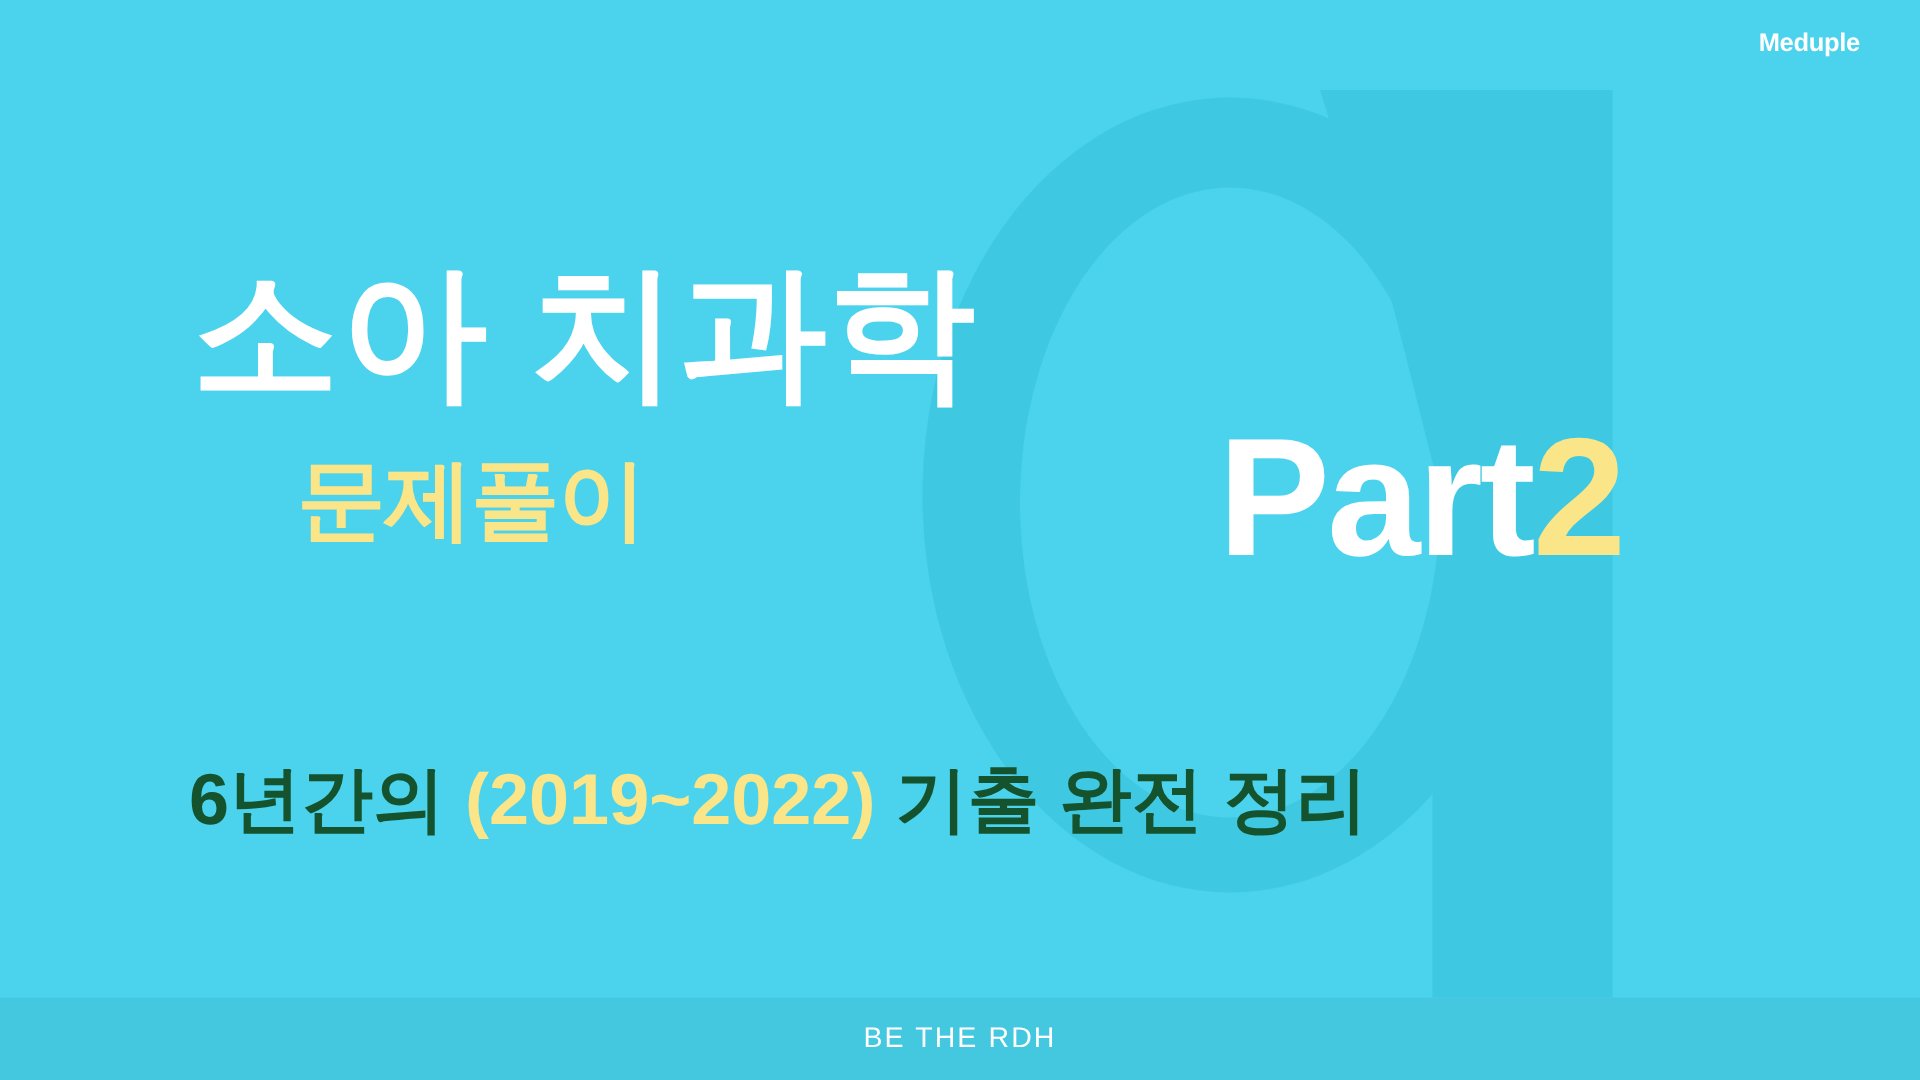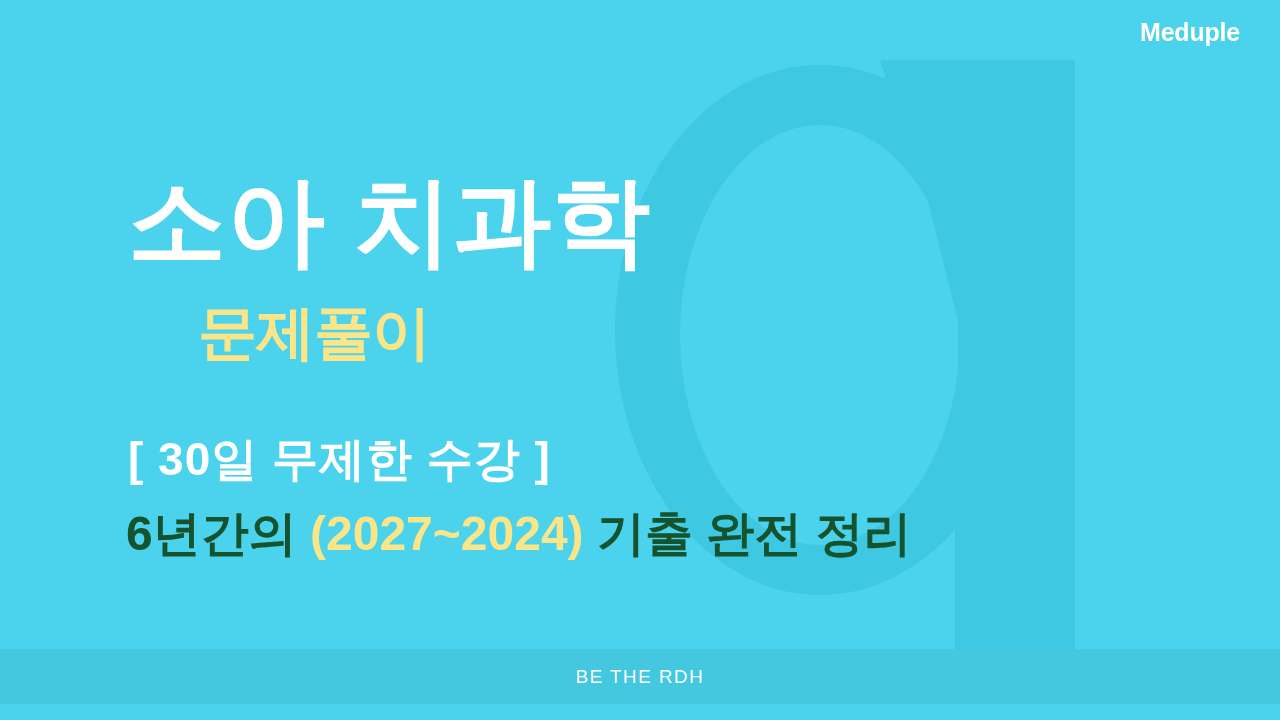--- a/index.html
+++ b/index.html
@@ -27,21 +27,21 @@
     height: 720px;
     pointer-events: none;
   }
 
   
   #brand {
     position: absolute;
     right: 40px;
     top: 20px;
     color: #FFFFFF;
-    font-size: 25px;
+    font-size: 17px;
     font-weight: 700;
     letter-spacing: -0.2px;
     line-height: 1;
   }
 
   
   #content {
     position: absolute;
     left: 0;
     top: 4px;
@@ -119,21 +119,21 @@
     line-height: 1;
     white-space: nowrap;
   }
   .years-line .w { color: #14532d; }
   .years-line .y { color: #FAE588; }
 
   
   #footer {
     position: absolute;
     left: 0;
-    bottom: 16px;
+    bottom: 0;
     width: 1280px;
     height: 55px;
     background: #44C8E0;
     display: flex;
     align-items: center;
     justify-content: center;
   }
   #footer-text {
     color: #FFFFFF;
     font-size: 19px;
@@ -168,25 +168,27 @@
   <div id="brand">Meduple</div>
 
   <div id="content">
 
     <div class="line-title">소아 치과학</div>
 
     <div class="line-sub">
       <span class="munje">문제풀이</span>
     </div>
 
+    <div class="part-label">
+      <span class="part-word">Part</span><span class="part-num">2</span>
+    </div>
 
-    <div class="bracket-line">[  30일 무제한 수강  ]</div>
 
     <div class="years-line">
-      <span class="w">6년간의 </span><span class="y">(2027~2024)</span><span class="w"> 기출 완전 정리</span>
+      <span class="w">6년간의 </span><span class="y">(2019~2022)</span><span class="w"> 기출 완전 정리</span>
     </div>
 
   </div>
 
   <div id="footer">
     <span id="footer-text">BE THE RDH</span>
   </div>
 
 </div>
 

